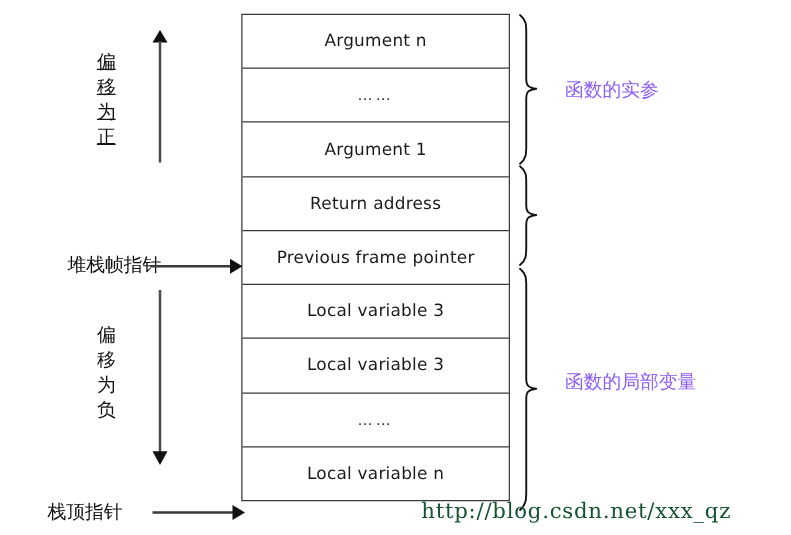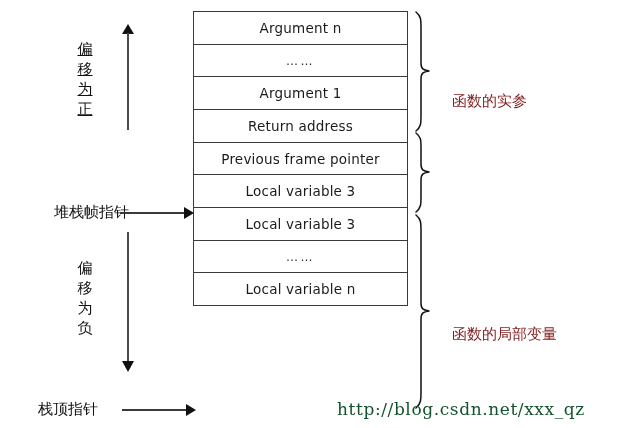--- a/index.html
+++ b/index.html
@@ -15,21 +15,21 @@
     overflow: hidden;
     font-family: "DejaVu Sans", "Liberation Sans", sans-serif;
   }
 
   
   #stack-table {
     position: absolute;
     left: 193px;
     top: 11px;
     width: 215px;
-    height: 295px;
+    height: 390px;
     border: 1.5px solid #3a3a3a;
     box-sizing: border-box;
     display: flex;
     flex-direction: column;
   }
   .stack-row {
     flex: 1 1 0;
     border-bottom: 1.5px solid #3a3a3a;
     box-sizing: border-box;
     display: flex;
@@ -141,23 +141,22 @@
     width: 633px;
     height: 428px;
     pointer-events: none;
   }
 
   
   .group-label {
     position: absolute;
     font-size: 15px;
     line-height: 24px;
-    color: #7f1d1d;
+    color: #8b5cf6;
     white-space: pre-line;
-    margin-top: 29px;
   }
   #group-label-args     { left: 452px; top: 60px; }
   #group-label-restore  { left: 452px; top: 147px; }
   #group-label-locals   { left: 452px; top: 293px; }
 
   
   #watermark {
     position: absolute;
     left: 337px;
     top: 399px;

